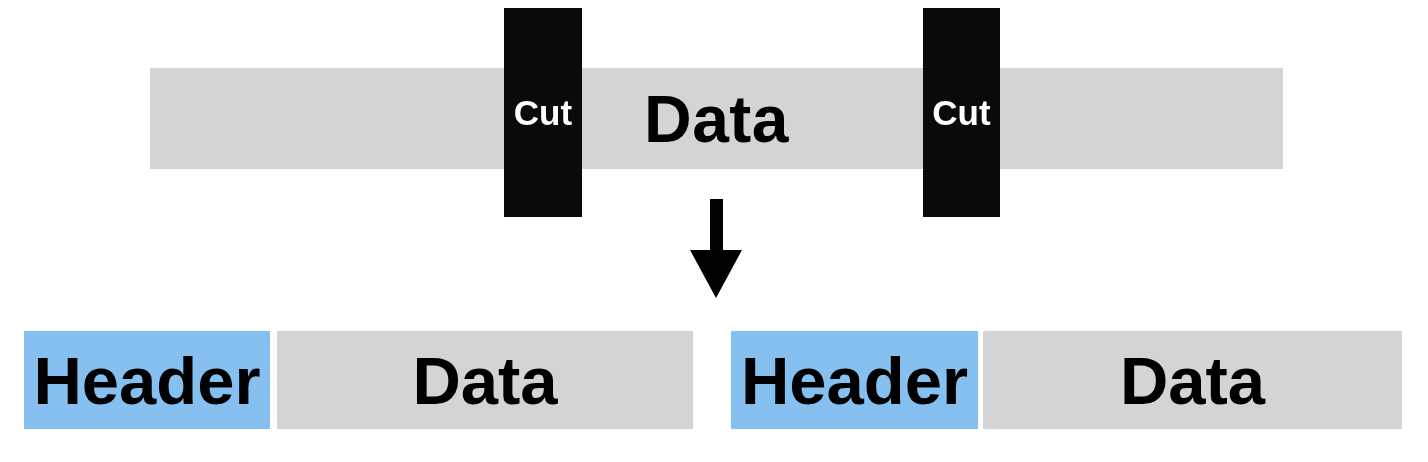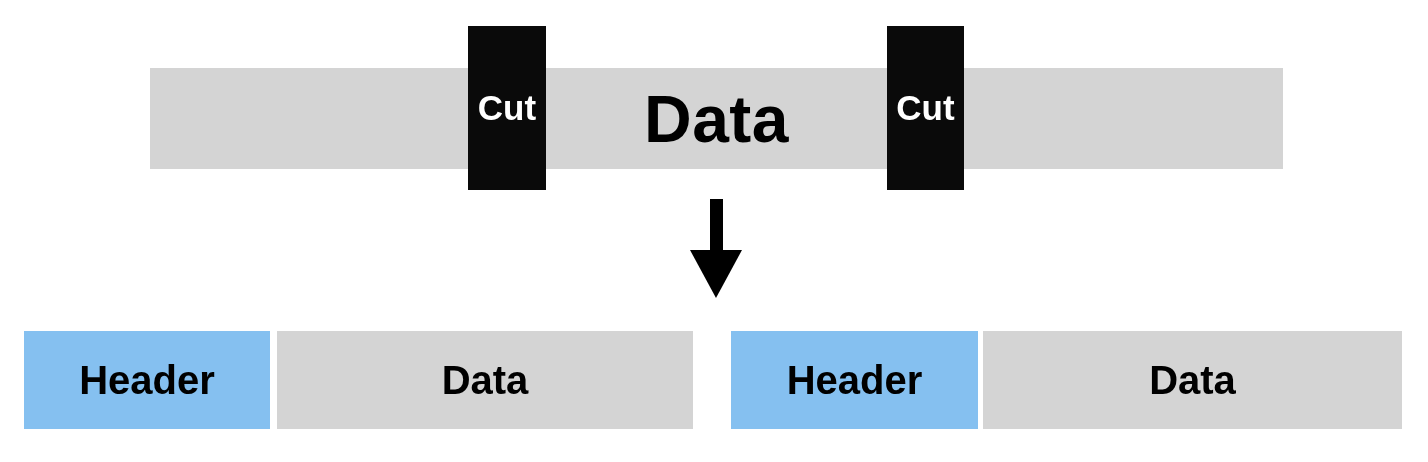--- a/index.html
+++ b/index.html
@@ -29,23 +29,24 @@
   }
   .stream-label {
     left: 546px; top: 68px;
     width: 341px; height: 101px;
     font-size: 66px; font-weight: bold;
     color: var(--label-black, #000);
     letter-spacing: 0.5px;
   }
   
   .cut {
-    top: 26px;
-    width: 78px; height: 164px;
+    top: 8px;
+    width: 78px; height: 209px;
     background: var(--cut-black, #0a0a0a);
+    margin-left: 36px;
   }
   .cut-1 { left: 468px; }
   .cut-2 { left: 887px; width: 77px; }
   .cut-text {
     font-size: 35px; font-weight: bold;
     color: var(--cut-text-white, #fff);
   }
   
   .arrow-shaft {
     position: absolute;
@@ -57,21 +58,21 @@
     position: absolute;
     left: 690px; top: 250px;
     width: 0; height: 0;
     border-left: 26px solid transparent;
     border-right: 26px solid transparent;
     border-top: 48px solid var(--label-black, #000);
   }
   
   .seg-box {
     top: 331px; height: 98px;
-    font-size: 40px; font-weight: bold;
+    font-size: 67px; font-weight: bold;
     color: var(--label-black, #000);
   }
   .header-box { background: var(--header-blue, #85c0f0); }
   .data-box   { background: var(--stream-gray, #d4d4d4); }
   .seg1-header { left: 24px;  width: 246px; }
   .seg1-data   { left: 277px; width: 416px; }
   .seg2-header { left: 731px; width: 247px; }
   .seg2-data   { left: 983px; width: 419px; }
 </style>
 </head>

